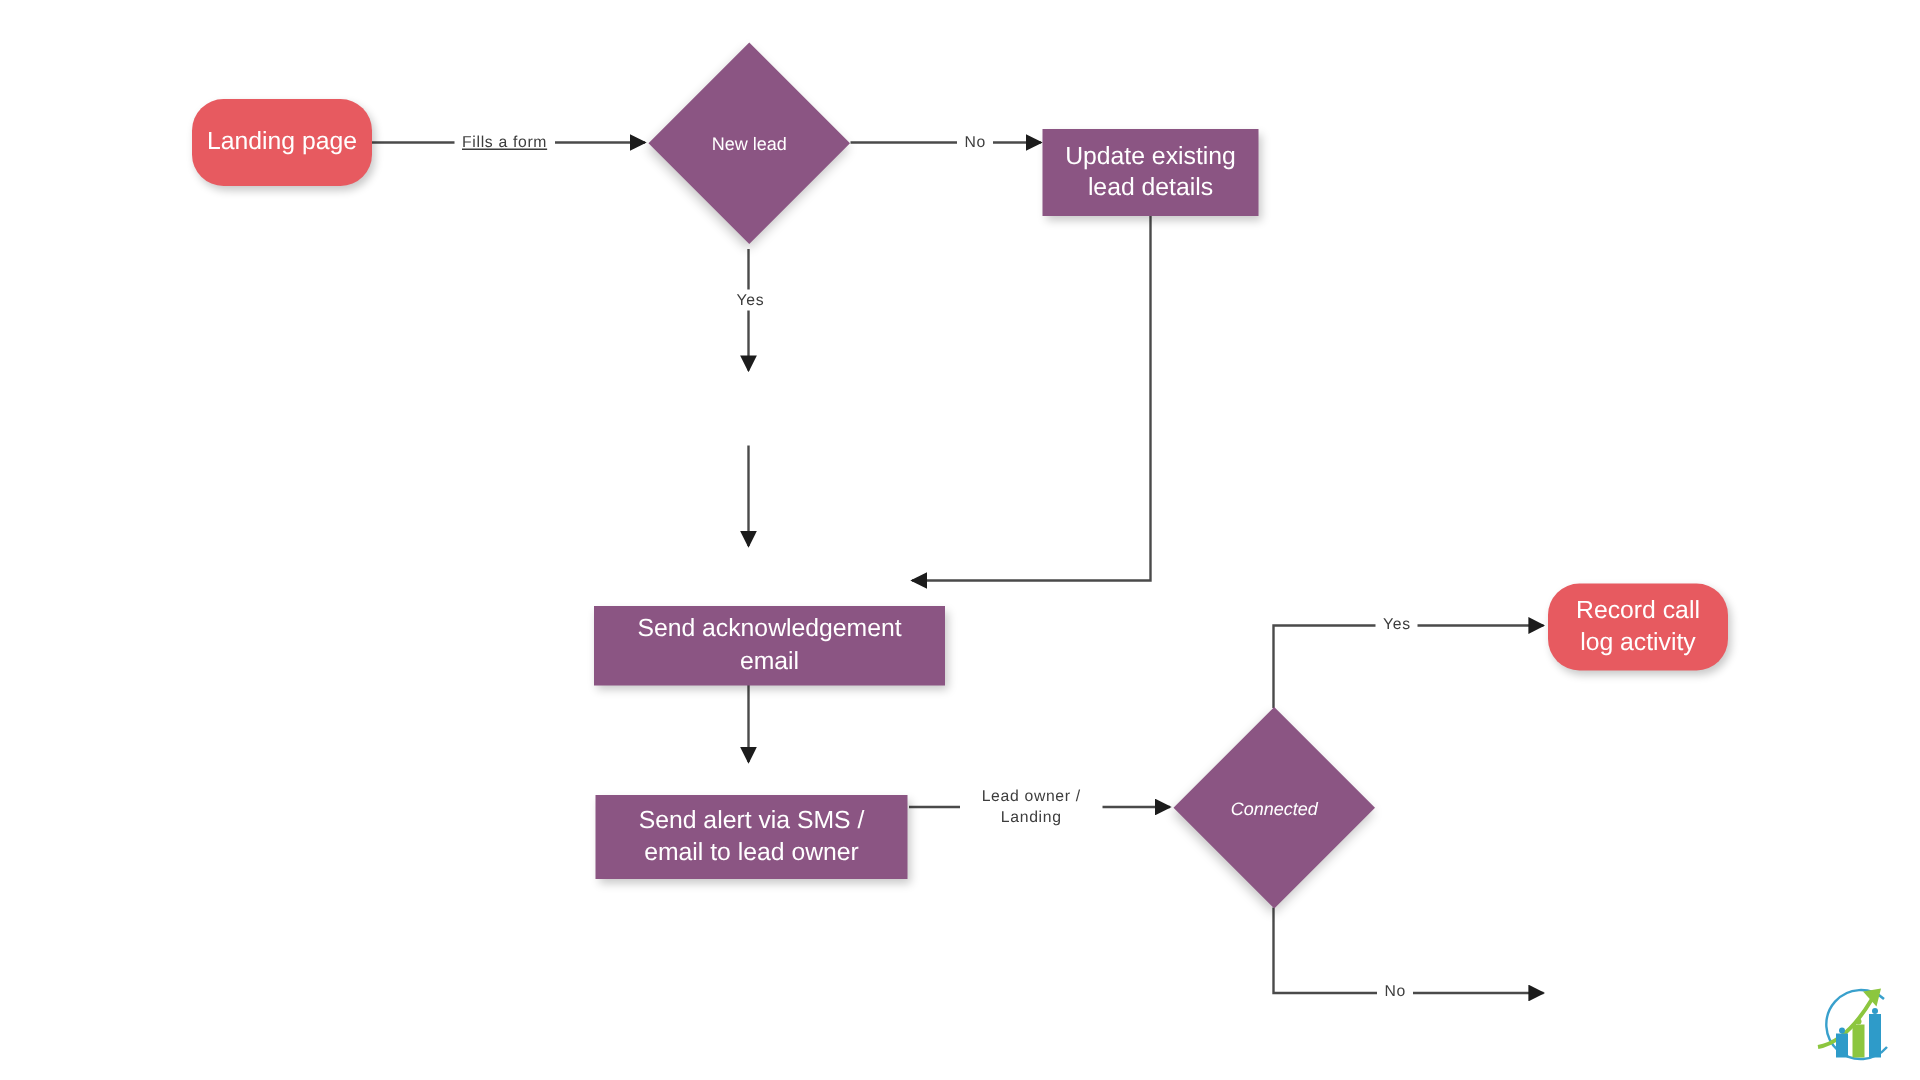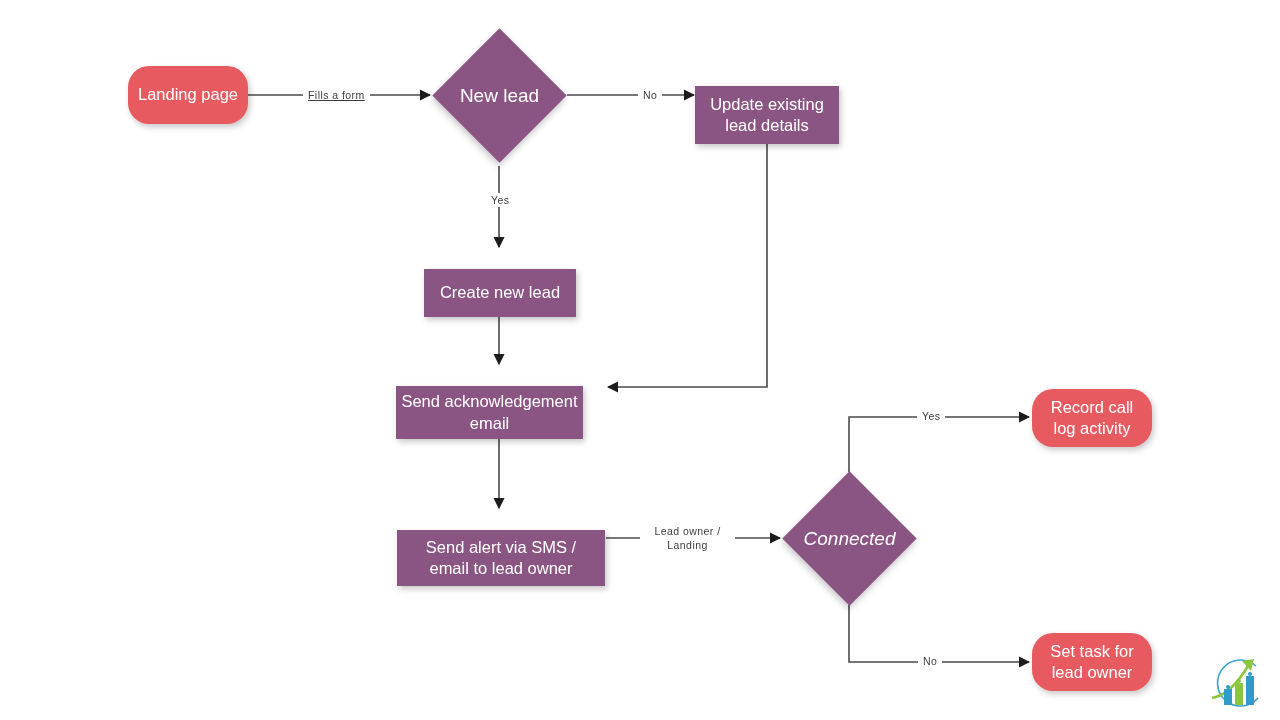--- a/index.html
+++ b/index.html
@@ -66,21 +66,21 @@
   .diamond-label {
     position: absolute;
     left: 0;
     top: 0;
     width: 100%;
     height: 100%;
     display: flex;
     align-items: center;
     justify-content: center;
     color: #ffffff;
-    font-size: 19px;
+    font-size: 12px;
     white-space: nowrap;
   }
 
   
   .edge-label {
     position: absolute;
     color: #3d3d3d;
     font-size: 10.5px;
     letter-spacing: 0.45px;
     text-align: center;
@@ -147,38 +147,35 @@
   <div class="node rounded" style="left:128px; top:66px; width:120px; height:58px;">Landing page</div>
 
   <div class="diamond-wrap" style="left:432px; top:28px; width:135px; height:135px;">
     <div class="diamond-shape"></div>
     <div class="diamond-label">New lead</div>
   </div>
 
   <div class="node rect" style="left:695px; top:66px; width:144px; height:58px;">Update existing
 lead details</div>
 
-  <div class="node rect" style="left:424px; top:249px; width:152px; height:48px;">Create new lead</div>
-
-  <div class="node rect" style="left:396px; top:366px; width:187px; height:53px;">Send acknowledgement
+
+  <div class="node rect" style="left:396px; top:384px; width:234px; height:53px;">Send acknowledgement
 email</div>
 
   <div class="node rect" style="left:397px; top:510px; width:208px; height:56px;">Send alert via SMS /
 email to lead owner</div>
 
   <div class="diamond-wrap" style="left:782px; top:471px; width:135px; height:135px;font-style:italic;">
     <div class="diamond-shape"></div>
     <div class="diamond-label">Connected</div>
   </div>
 
   <div class="node rounded" style="left:1032px; top:389px; width:120px; height:58px;">Record call
 log activity</div>
 
-  <div class="node rounded" style="left:1032px; top:633px; width:120px; height:58px;">Set task for
-lead owner</div>
 
   <div class="edge-label" style="left:303px; top:88px;text-decoration:underline;">Fills a form</div>
 
   <div class="edge-label" style="left:638px; top:88px;">No</div>
 
   <div class="edge-label" style="left:486px; top:193px;">Yes</div>
 
   <div class="edge-label" style="left:640px; top:524px; width:85px;">Lead owner /
 Landing</div>
 

